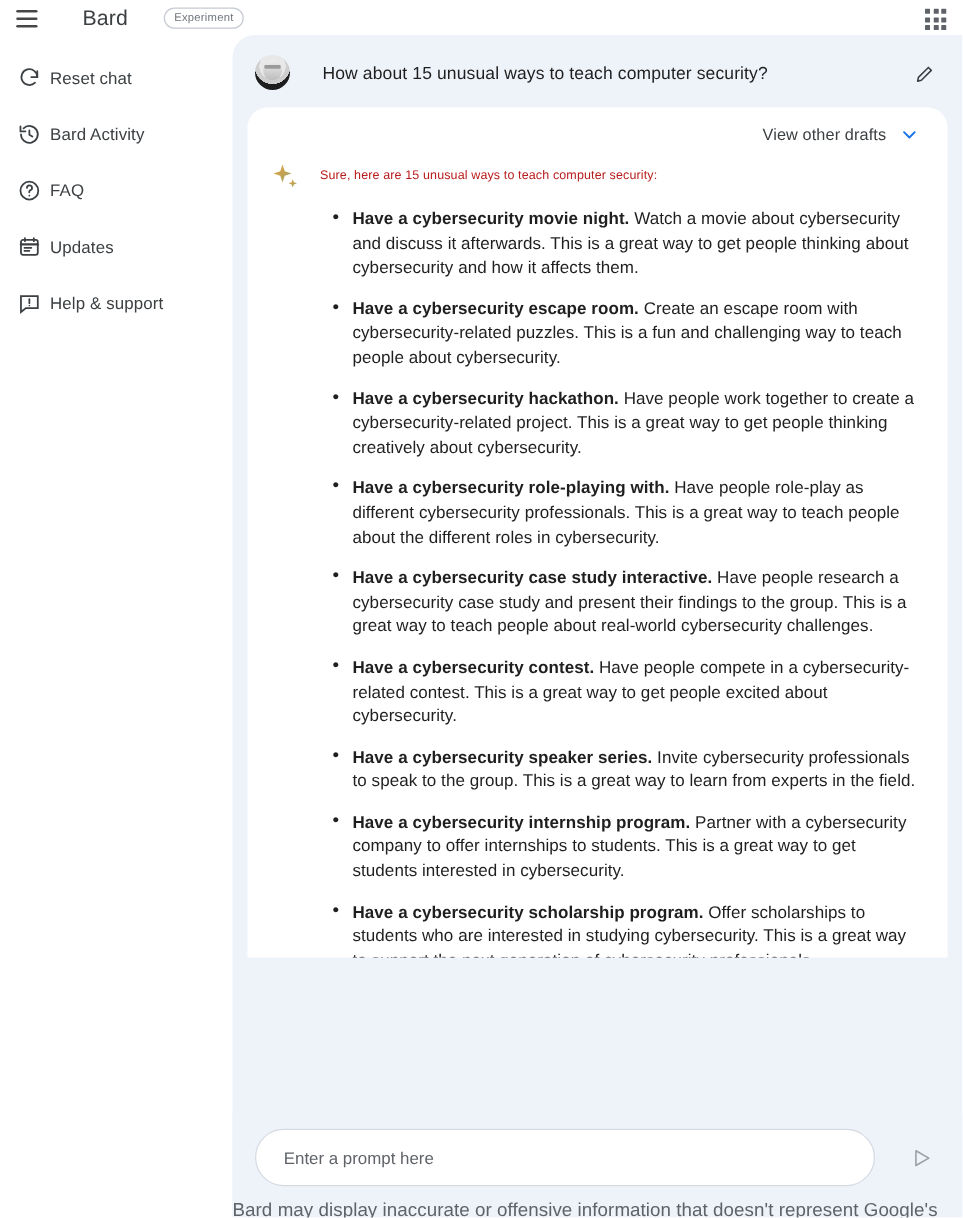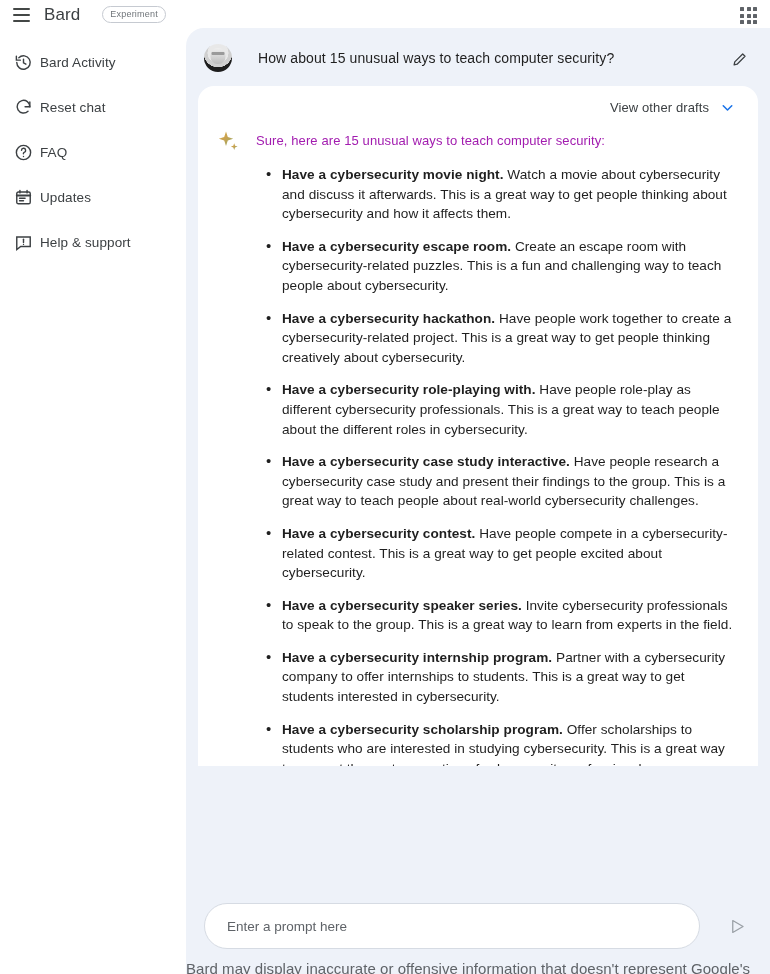--- a/index.html
+++ b/index.html
@@ -8,34 +8,34 @@
     background: #ffffff;
     font-family: "Liberation Sans", sans-serif;
     -webkit-font-smoothing: antialiased;
     overflow: hidden;
   }
   .app { position: relative; width: 770px; height: 974px; }
 
   
   .topbar {
     position: absolute; top: 0; left: 0; width: 770px; height: 30px;
-    display: flex; align-items: center;
+    display: flex; align-items: center; gap: 22px;
   }
   .hamburger {
     width: 30px; height: 30px; margin-left: 6px;
     display: flex; flex-direction: column; justify-content: center;
     align-items: center; gap: 4px; cursor: pointer;
   }
   .hamburger span { display: block; width: 17px; height: 2px; background: #444746; border-radius: 1px; }
   .brand {
     margin-left: 8px; font-size: 17px; color: #3c4043;
     letter-spacing: .1px;
   }
   .badge {
-    margin-left: 22px; font-size: 9px; color: #70757a;
+    margin-left: 7px; font-size: 9px; color: #70757a;
     border: 1px solid #c6cad1; border-radius: 9px;
     padding: 2px 7px 3px; letter-spacing: .2px; white-space: nowrap;
     position: relative; top: -1px;
   }
   .apps-grid {
     position: absolute; right: 10px; top: 5px;
     width: 22px; height: 22px; display: grid;
     grid-template-columns: repeat(3, 1fr); grid-template-rows: repeat(3, 1fr);
     gap: 2px; padding: 2px; cursor: pointer;
   }
@@ -105,21 +105,21 @@
     display: flex; justify-content: flex-end; align-items: center;
     gap: 10px; padding: 13px 22px 6px 0; cursor: pointer;
   }
   .drafts-label { font-size: 13px; color: #3c4043; letter-spacing: .1px; }
   .chev { color: #1a73e8; display: flex; align-items: center; }
 
   .answer { display: flex; gap: 14px; padding: 6px 20px 0 18px; }
   .sparkle { width: 26px; min-width: 26px; height: 26px; flex: none; margin-top: 1px; }
   .answer-body { flex: 1; min-width: 0; }
   .intro {
-    font-size: 13px; line-height: 20px; color: #a21caf;
+    font-size: 10px; line-height: 20px; color: #b91c1c;
     letter-spacing: .1px; padding-top: 3px;
   }
   ul.ideas { list-style: none; margin: 14px 0 0 0; padding: 0; }
   ul.ideas li {
     position: relative; padding-left: 26px; margin-bottom: 13px;
     font-size: 13.6px; line-height: 19.6px; color: #1f1f1f; letter-spacing: .05px;
   }
   ul.ideas li::before {
     content: "•"; position: absolute; left: 10px; top: -1px;
     font-size: 15px; color: #1f1f1f; line-height: 19.6px;
@@ -174,36 +174,36 @@
         <i></i>
         <i></i>
     </div>
   </div>
 
   <div class="sidebar">
 
     <div class="nav-item">
       <span class="nav-icon">
         <svg width="19" height="19" viewBox="0 0 24 24" fill="none" stroke="currentColor" stroke-width="1.8" stroke-linecap="round">
+          <path d="M20 11a8 8 0 1 0-2.3 5.6"></path>
+            <path d="M20 5v6h-6"></path>
+        </svg>
+      </span>
+      <span class="nav-label">Reset chat</span>
+    </div>
+
+    <div class="nav-item">
+      <span class="nav-icon">
+        <svg width="19" height="19" viewBox="0 0 24 24" fill="none" stroke="currentColor" stroke-width="1.8" stroke-linecap="round">
           <path d="M3.5 12a8.5 8.5 0 1 0 2.6-6.1"></path>
             <path d="M3 4v5h5"></path>
             <path d="M12 8v4.3l3 1.8"></path>
         </svg>
       </span>
       <span class="nav-label">Bard Activity</span>
-    </div>
-
-    <div class="nav-item">
-      <span class="nav-icon">
-        <svg width="19" height="19" viewBox="0 0 24 24" fill="none" stroke="currentColor" stroke-width="1.8" stroke-linecap="round">
-          <path d="M20 11a8 8 0 1 0-2.3 5.6"></path>
-            <path d="M20 5v6h-6"></path>
-        </svg>
-      </span>
-      <span class="nav-label">Reset chat</span>
     </div>
 
     <div class="nav-item">
       <span class="nav-icon">
         <svg width="19" height="19" viewBox="0 0 24 24" fill="none" stroke="currentColor" stroke-width="1.8" stroke-linecap="round">
           <circle cx="12" cy="12" r="9"></circle>
           <path d="M9.5 9.2a2.6 2.6 0 1 1 3.3 2.6c-.6.2-.9.8-.9 1.5v.4"></path>
           <circle cx="12" cy="17" r=".9" fill="currentColor" stroke="none"></circle>
         </svg>
       </span>

